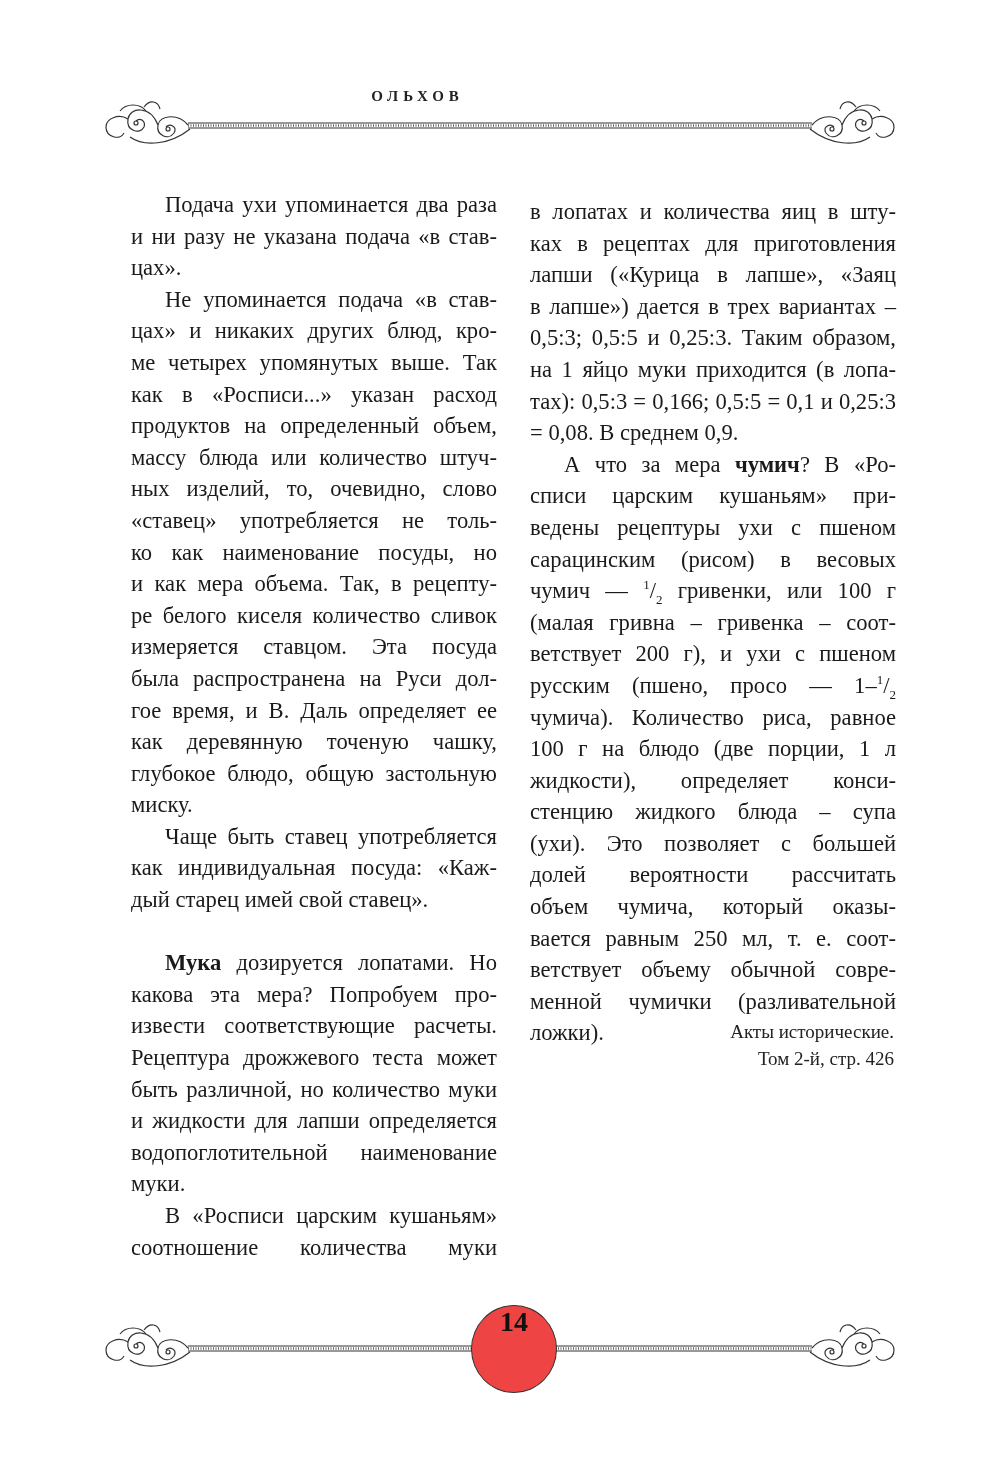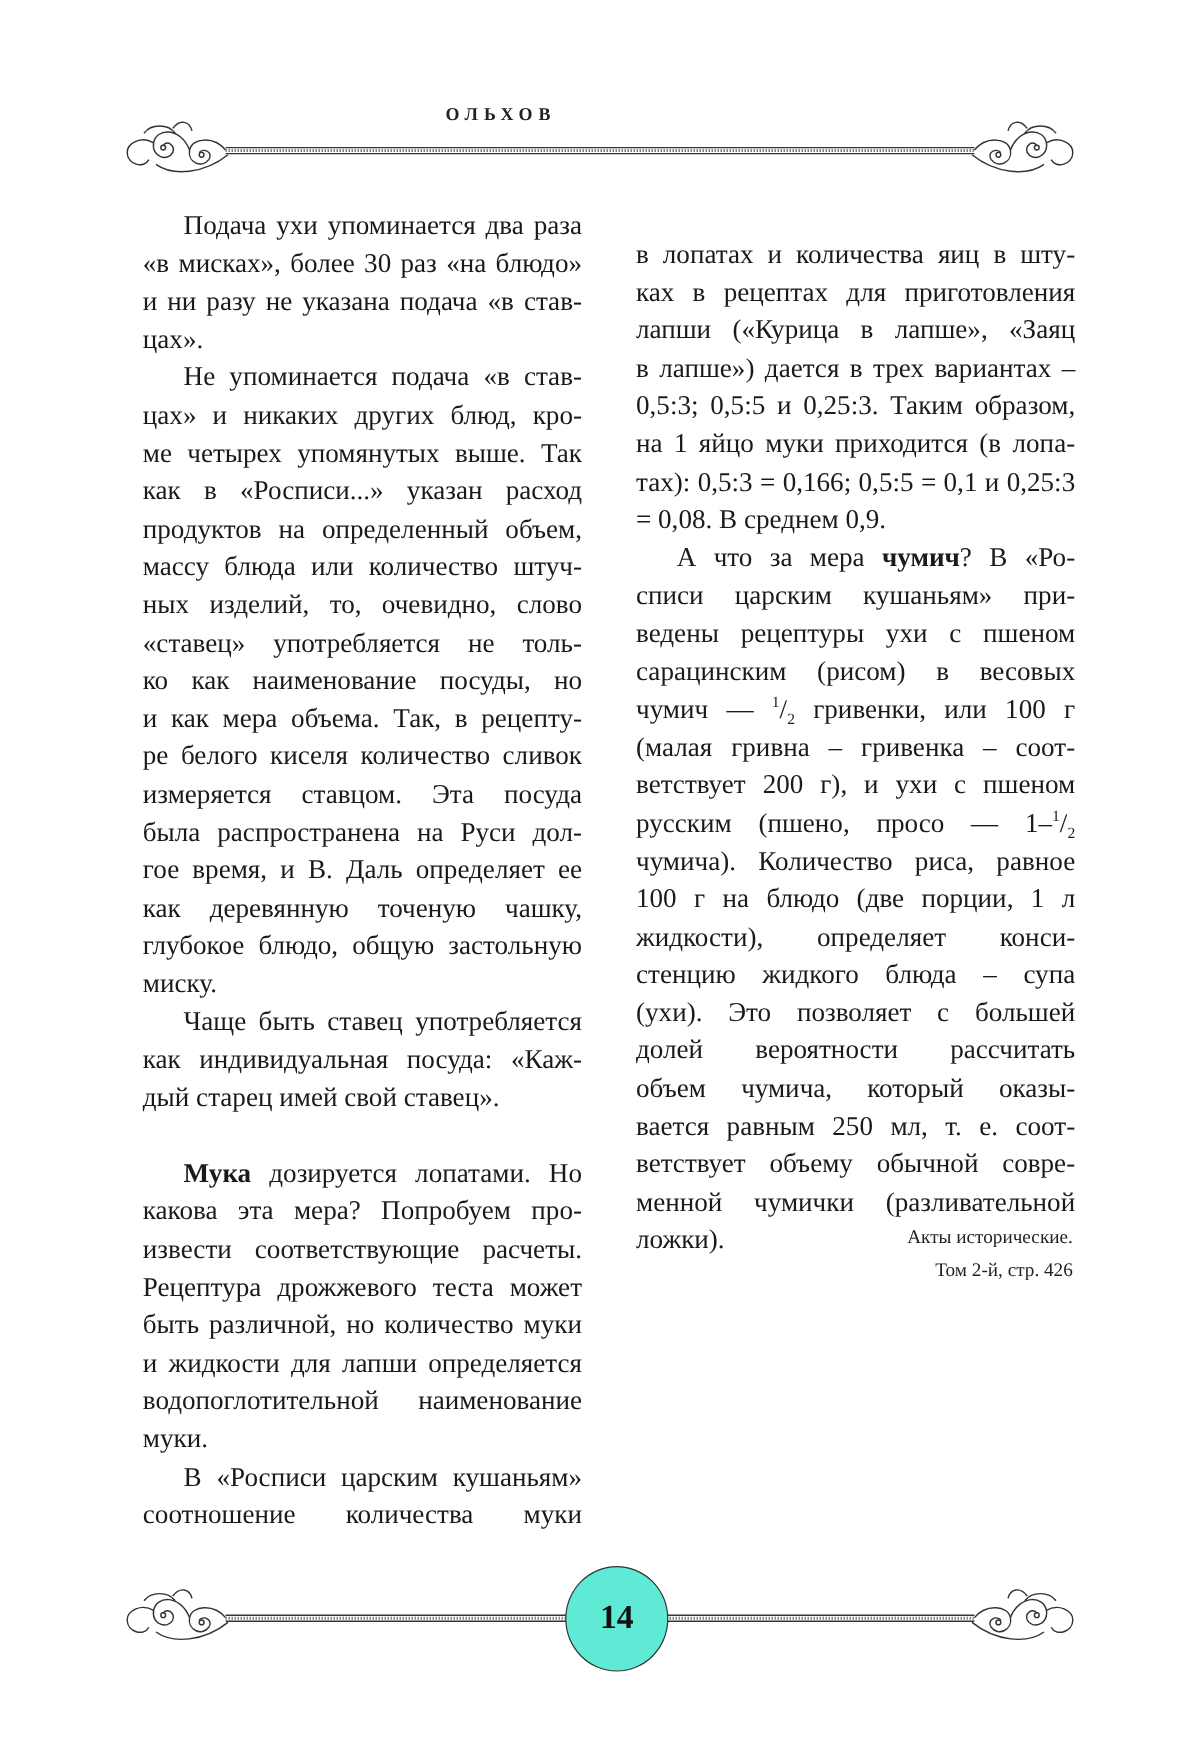--- a/index.html
+++ b/index.html
@@ -4,32 +4,32 @@
 <style>
   html, body { margin:0; padding:0; background:#ffffff; }
   body { width:1000px; height:1467px; position:relative; overflow:hidden;
          font-family:"Liberation Serif","DejaVu Serif",serif; color:#1a1a1a; }
   .running-head { position:absolute; top:88px; left:0; width:835px; text-align:center;
          font-size:15px; letter-spacing:5px; font-weight:bold; color:#222; }
   .rule-wrap { position:absolute; left:100px; width:800px; height:80px; }
   .rule-wrap svg { position:absolute; left:0; top:0; }
   .col { position:absolute; top:172px; width:366px; font-size:22.6px; line-height:31.6px;
          text-align:justify; hyphens:manual; }
-  .col.left { left:119px; }
+  .col.left { left:131px;margin-top:17px; }
   .col.right { left:530px;margin-top:24px; }
   .line { display:block; text-align:justify; text-align-last:justify; white-space:nowrap; }
   .line.last { text-align-last:left; }
   .line.indent { padding-left:34px; }
   b { font-weight:bold; }
   sup, sub { font-size:13px; line-height:0; }
   .citation { position:absolute; left:530px; width:364px; top:1018px; text-align:right;
-         font-size:16px; line-height:27px; color:#222; }
+         font-size:19px; line-height:27px; color:#222; }
   .page-circle { position:absolute; left:471px; top:1305px; width:84px; height:86px;
-         border:1.3px solid #333; border-radius:50%; background:#5eead4;
-         display:flex; align-items:center; justify-content:center; }
+         border:1.3px solid #333; border-radius:50%; background:#ef4444;
+         display:flex; align-items:flex-start; justify-content:center; }
   .page-num { font-size:28px; font-weight:bold; color:#111; }
 </style>
 </head>
 <body>
 
 <div class="running-head">ОЛЬХОВ</div>
 
 <div class="rule-wrap" style="top:95px;">
   <svg width="800" height="80" viewBox="0 0 800 80">
     <g fill="none" stroke="#333" stroke-width="1.2">
@@ -56,21 +56,20 @@
         <path d="M44 12 C50 4, 58 6, 60 14"></path>
         <circle cx="36" cy="28" r="2"></circle>
         <circle cx="68" cy="34" r="2"></circle>
       </g>
     </g>
   </svg>
 </div>
 
 <div class="col left" id="left-col">
     <span class="line indent"><span>Подача ухи упоминается два раза</span></span>
-    <span class="line"><span>«в мисках», более 30 раз «на блюдо»</span></span>
     <span class="line"><span>и ни разу не указана подача «в став-</span></span>
     <span class="line last"><span>цах».</span></span>
     <span class="line indent"><span>Не упоминается подача «в став-</span></span>
     <span class="line"><span>цах» и никаких других блюд, кро-</span></span>
     <span class="line"><span>ме четырех упомянутых выше. Так</span></span>
     <span class="line"><span>как в «Росписи...» указан расход</span></span>
     <span class="line"><span>продуктов на определенный объем,</span></span>
     <span class="line"><span>массу блюда или количество штуч-</span></span>
     <span class="line"><span>ных изделий, то, очевидно, слово</span></span>
     <span class="line"><span>«ставец» употребляется не толь-</span></span>

